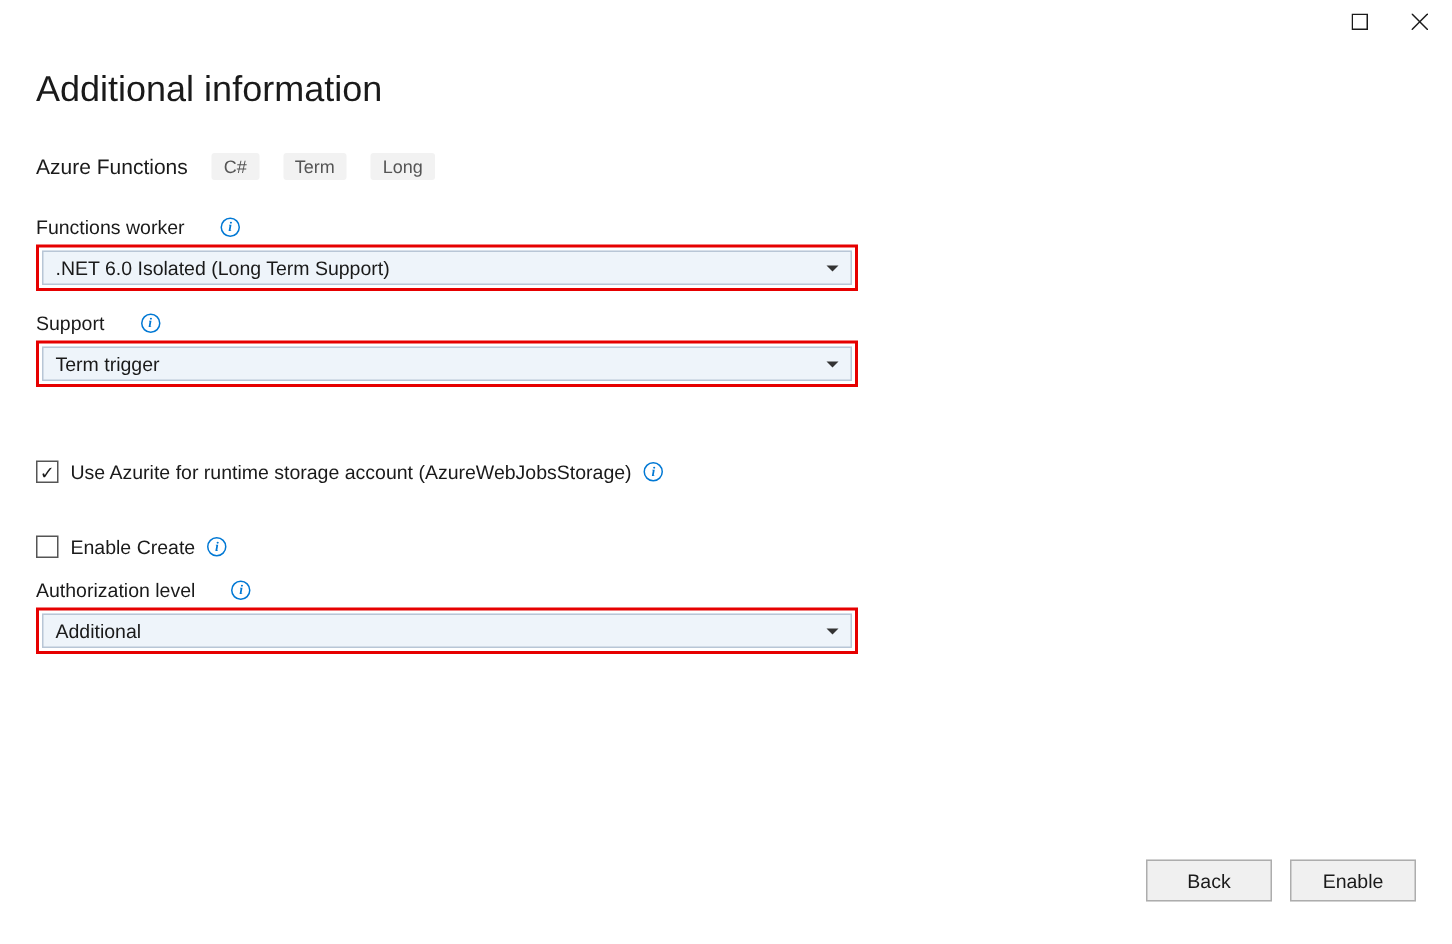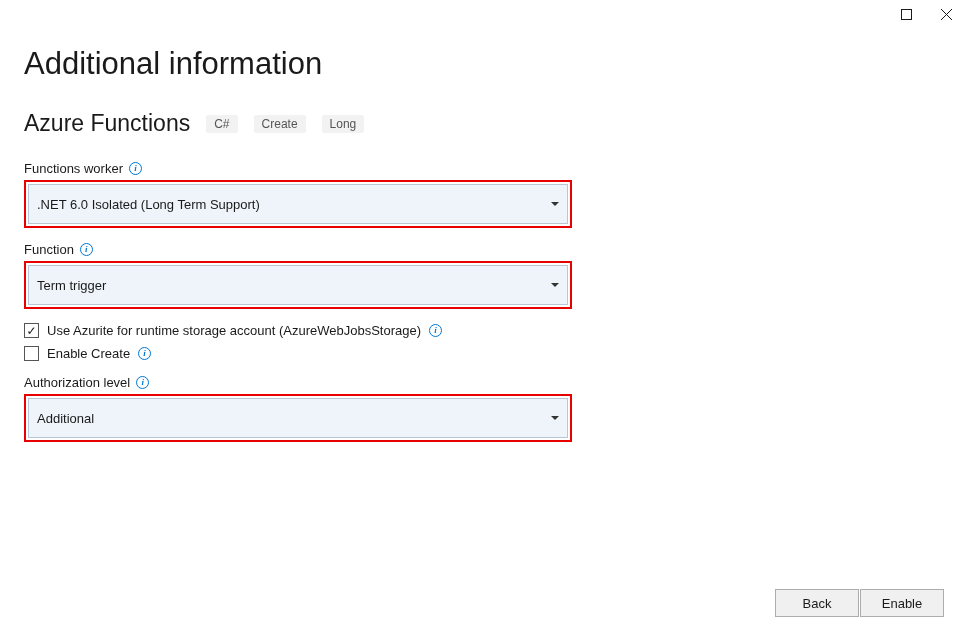--- a/index.html
+++ b/index.html
@@ -31,50 +31,50 @@
       height: 16px;
       display: flex;
       align-items: center;
       justify-content: center;
       color: #1a1a1a;
     }
     .content {
       padding: 46px 24px 0 24px;
     }
     h1.page-title {
-      font-size: 31px;
+      font-size: 24px;
       font-weight: 400;
       color: #1a1a1a;
       margin-bottom: 28px;
     }
     .template-row {
       display: flex;
       align-items: center;
       gap: 16px;
       margin-bottom: 24px;
     }
     .template-name {
-      font-size: 23px;
+      font-size: 14px;
       font-weight: 400;
       color: #1a1a1a;
     }
     .tag {
       font-size: 12px;
       color: #555;
       background: #f2f2f2;
       padding: 2px 8px;
       border-radius: 2px;
     }
     .field-label {
       font-size: 13px;
       color: #1a1a1a;
       margin-bottom: 4px;
       display: flex;
       align-items: center;
-      gap: 6px;
+      gap: 24px;
     }
     .info-icon {
       display: inline-flex;
       align-items: center;
       justify-content: center;
       width: 13px;
       height: 13px;
       border-radius: 50%;
       border: 1.4px solid #0078d4;
       color: #0078d4;
@@ -85,21 +85,21 @@
       line-height: 1;
     }
     .dropdown-wrap {
       border: 2px solid #e60000;
       padding: 2px;
       display: inline-block;
       margin-bottom: 14px;
     }
     .dropdown {
       width: 540px;
-      height: 40px;
+      height: 23px;
       background: #eef4fa;
       border: 1px solid #b8c6d6;
       font-size: 13px;
       padding: 0 24px 0 8px;
       display: flex;
       align-items: center;
       position: relative;
       cursor: pointer;
     }
     .dropdown-caret {
@@ -112,20 +112,21 @@
       border-left: 4px solid transparent;
       border-right: 4px solid transparent;
       border-top: 4px solid #333;
     }
     .checkbox-row {
       display: flex;
       align-items: center;
       gap: 8px;
       font-size: 13px;
       margin-bottom: 8px;
+      margin-top: 35px;
     }
     .checkbox {
       width: 15px;
       height: 15px;
       border: 1px solid #555;
       background: #fff;
       display: flex;
       align-items: center;
       justify-content: center;
       cursor: pointer;
@@ -135,24 +136,24 @@
       content: "✓";
       font-size: 12px;
       color: #1a1a1a;
       line-height: 1;
     }
     .section-gap {
       height: 6px;
     }
     .footer {
       position: absolute;
-      bottom: 12px;
+      bottom: 28px;
       right: 24px;
       display: flex;
-      gap: 1px;
+      gap: 12px;
     }
     .btn {
       min-width: 84px;
       height: 28px;
       border: 1px solid #adadad;
       background: #f0f0f0;
       font-size: 13px;
       cursor: pointer;
       display: flex;
       align-items: center;
@@ -176,39 +177,39 @@
   </div>
 </div>
 
 <div class="content">
 
   <h1 class="page-title">Additional information</h1>
 
   <div class="template-row">
     <span class="template-name">Azure Functions</span>
     <span class="tag">C#</span>
-    <span class="tag">Create</span>
+    <span class="tag">Term</span>
     <span class="tag">Long</span>
   </div>
 
   
   <div class="field-label">
     <span>Functions worker</span>
     <span class="info-icon">i</span>
   </div>
   <div class="dropdown-wrap">
     <div class="dropdown">
       <span>.NET 6.0 Isolated (Long Term Support)</span>
       <span class="dropdown-caret"></span>
     </div>
   </div>
 
   
   <div class="field-label">
-    <span>Function</span>
+    <span>Support</span>
     <span class="info-icon">i</span>
   </div>
   <div class="dropdown-wrap">
     <div class="dropdown">
       <span>Term trigger</span>
       <span class="dropdown-caret"></span>
     </div>
   </div>
 
   

